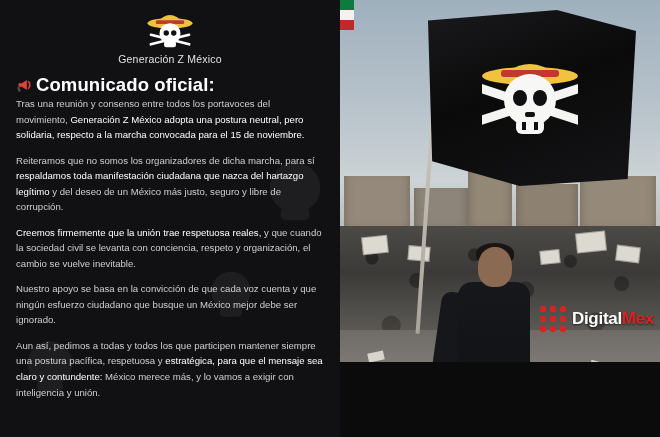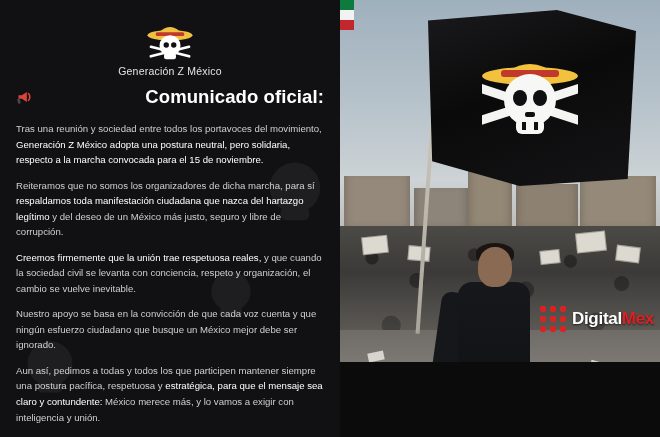--- a/index.html
+++ b/index.html
@@ -20,21 +20,21 @@
 
   
   .left-panel {
     position: absolute;
     left: 0;
     top: 0;
     width: 340px;
     height: 437px;
     background: #111113;
     box-sizing: border-box;
-    padding: 16px 16px 10px 16px;
+    padding: 4px 16px 10px 16px;
     color: #e9e9ea;
     overflow: hidden;
   }
 
   .brand {
     text-align: center;
     padding-top: 4px;
   }
   .brand-logo {
     display: block;
@@ -45,24 +45,24 @@
   .brand-name {
     font-size: 10.5px;
     letter-spacing: .2px;
     color: #e3e3e4;
     margin-top: 1px;
   }
 
   .headline {
     display: flex;
     align-items: center;
-    justify-content: space-between;
-    gap: 24px;
+    justify-content: flex-start;
+    gap: 0;
     margin-top: 9px;
-    margin-bottom: 13px;
+    margin-bottom: 0;
   }
   .megaphone {
     width: 20px;
     height: 20px;
     flex: 0 0 auto;
   }
   .headline-text {
     font-size: 18.5px;
     font-weight: bold;
     color: #ffffff;
@@ -297,21 +297,21 @@
     <div class="headline">
       <svg class="megaphone" viewBox="0 0 24 24">
         <path d="M3 10v4h4l6 4V6L7 10H3z" fill="#d9453c"></path>
         <path d="M15 8c2 1.3 2 6.7 0 8" stroke="#d9453c" stroke-width="2" fill="none" stroke-linecap="round"></path>
         <rect x="2" y="14" width="3" height="6" rx="1" fill="#4a4a4a" transform="rotate(-18 3.5 17)"></rect>
       </svg>
       <div class="headline-text">Comunicado oficial:</div>
     </div>
 
     <div class="body-copy" id="body-copy">
-        <div class="para"><span>Tras una reunión y sociedad entre todos los portavoces del movimiento, </span><b>Generación Z México adopta una postura neutral, pero solidaria, respecto a la marcha convocada para el 15 de noviembre.</b></div>
+        <div class="para"><span>Tras una reunión y consenso entre todos los portavoces del movimiento, </span><b>Generación Z México adopta una postura neutral, pero solidaria, respecto a la marcha convocada para el 15 de noviembre.</b></div>
         <div class="para"><span>Reiteramos que no somos los organizadores de dicha marcha, para sí </span><b>respaldamos toda manifestación ciudadana que nazca del hartazgo legítimo</b><span> y del deseo de un México más justo, seguro y libre de corrupción.</span></div>
         <div class="para"><b>Creemos firmemente que la unión trae respetuosa reales,</b><span> y que cuando la sociedad civil se levanta con conciencia, respeto y organización, el cambio se vuelve inevitable.</span></div>
         <div class="para"><span>Nuestro apoyo se basa en la convicción de que cada voz cuenta y que ningún esfuerzo ciudadano que busque un México mejor debe ser ignorado.</span></div>
         <div class="para"><span>Aun así, pedimos a todas y todos los que participen mantener siempre una postura pacífica, respetuosa y </span><b>estratégica, para que el mensaje sea claro y contundente:</b><span> México merece más, y lo vamos a exigir con inteligencia y unión.</span></div>
       </div>
   </div>
 
   <div class="flag-stripe">
     <div class="fs-green"></div>
     <div class="fs-white"></div>

